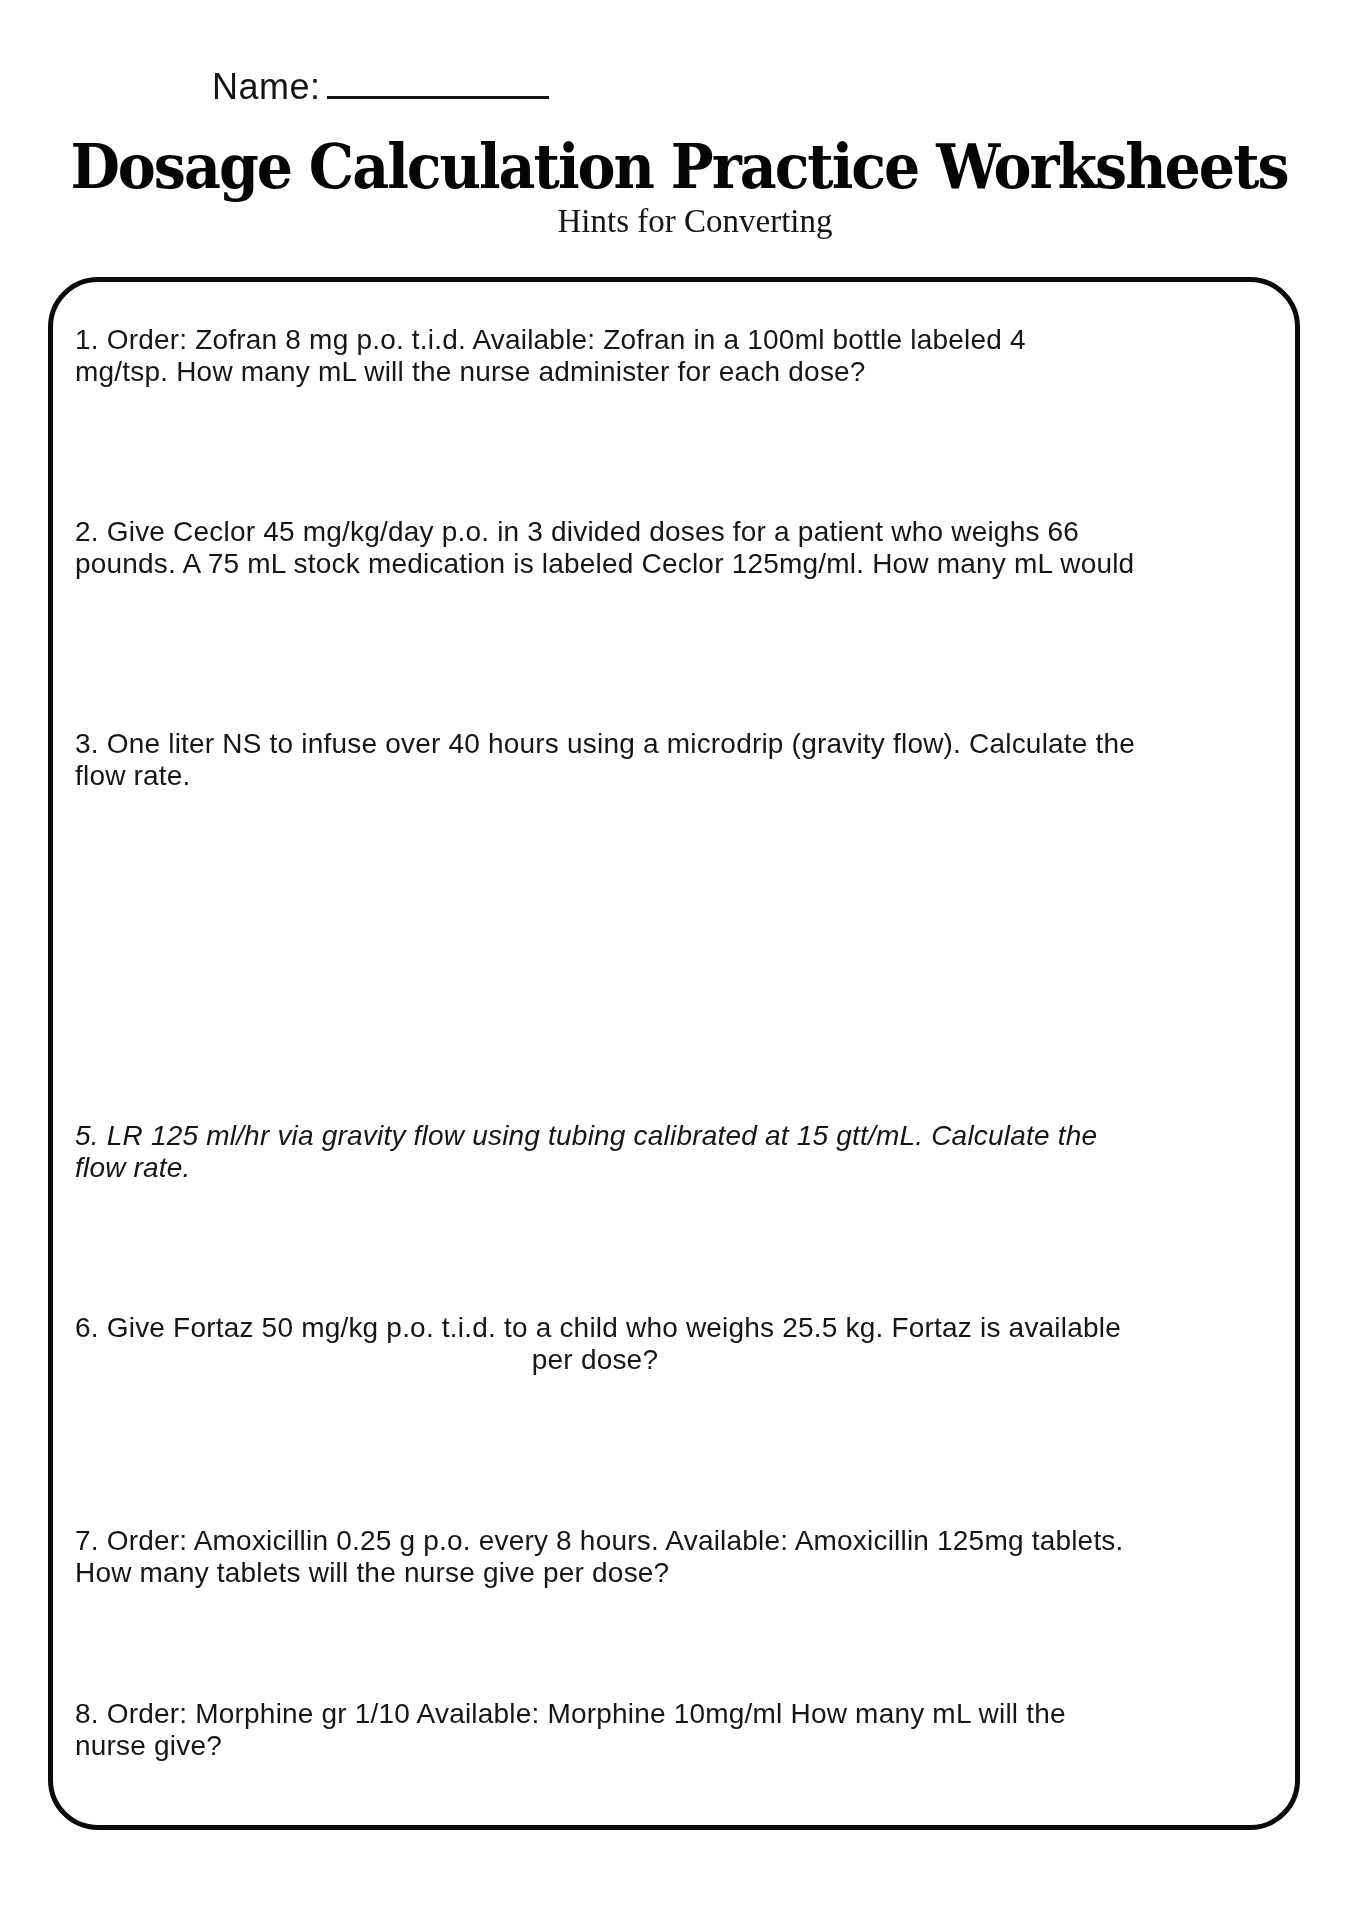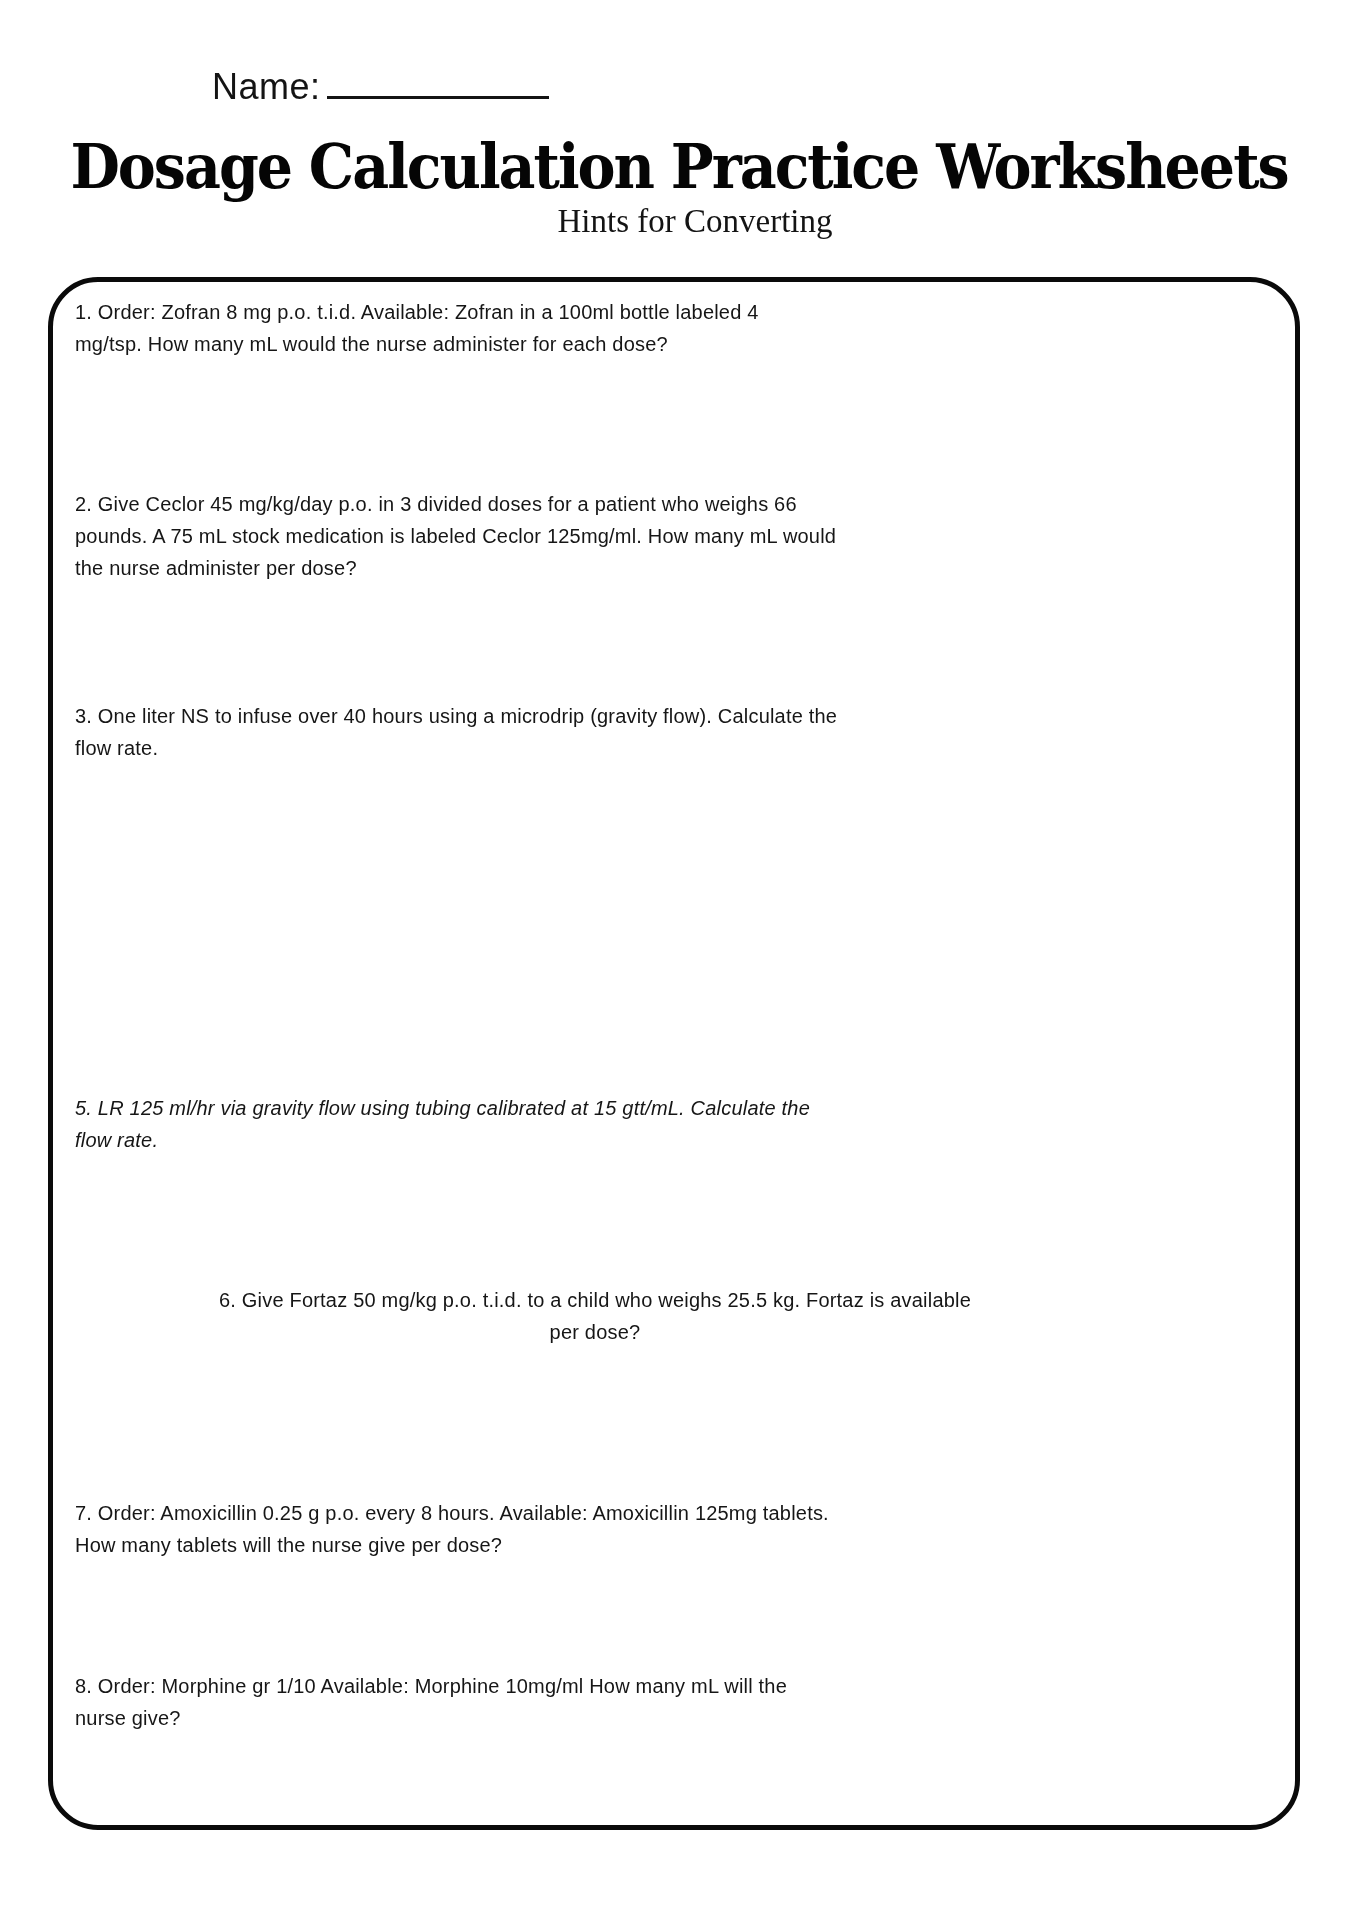--- a/index.html
+++ b/index.html
@@ -71,24 +71,25 @@
     border: 5px solid #0a0a0a;
     border-radius: 50px;
     box-sizing: border-box;
     background: #ffffff;
   }
   
   .question {
     position: absolute;
     left: 75px;
     width: 1040px;
-    font-size: 20px;
+    font-size: 28px;
     line-height: 32px;
     color: #161616;
     letter-spacing: 0.2px;
+    margin-top: 28px;
   }
   .q1 { top: 296px; }
   .q2 { top: 488px; }
   .q3 { top: 700px; }
   .q4 { top: 882px; }
   .q5 { top: 1092px; font-style: italic; }
   .q6 { top: 1284px; text-align: center; }
   .q7 { top: 1497px; }
   .q8 { top: 1670px; }
   .q-line { white-space: nowrap; }
@@ -103,27 +104,26 @@
     <span class="name-underline"></span>
   </div>
 
   <h1 class="ws-title">Dosage Calculation Practice Worksheets</h1>
   <h2 class="ws-subtitle">Hints for Converting</h2>
 
   <div class="questions-box"></div>
 
   <div class="question q1">
     <div class="q-line">1. Order: Zofran 8 mg p.o. t.i.d. Available: Zofran in a 100ml bottle labeled 4</div>
-    <div class="q-line">mg/tsp. How many mL would the nurse administer for each dose?</div>
+    <div class="q-line">mg/tsp. How many mL will the nurse administer for each dose?</div>
   </div>
 
   <div class="question q2">
     <div class="q-line">2. Give Ceclor 45 mg/kg/day p.o. in 3 divided doses for a patient who weighs 66</div>
     <div class="q-line">pounds. A 75 mL stock medication is labeled Ceclor 125mg/ml. How many mL would</div>
-    <div class="q-line">the nurse administer per dose?</div>
   </div>
 
   <div class="question q3">
     <div class="q-line">3. One liter NS to infuse over 40 hours using a microdrip (gravity flow). Calculate the</div>
     <div class="q-line">flow rate.</div>
   </div>
 
 
   <div class="question q5">
     <div class="q-line">5. LR 125 ml/hr via gravity flow using tubing calibrated at 15 gtt/mL. Calculate the</div>

